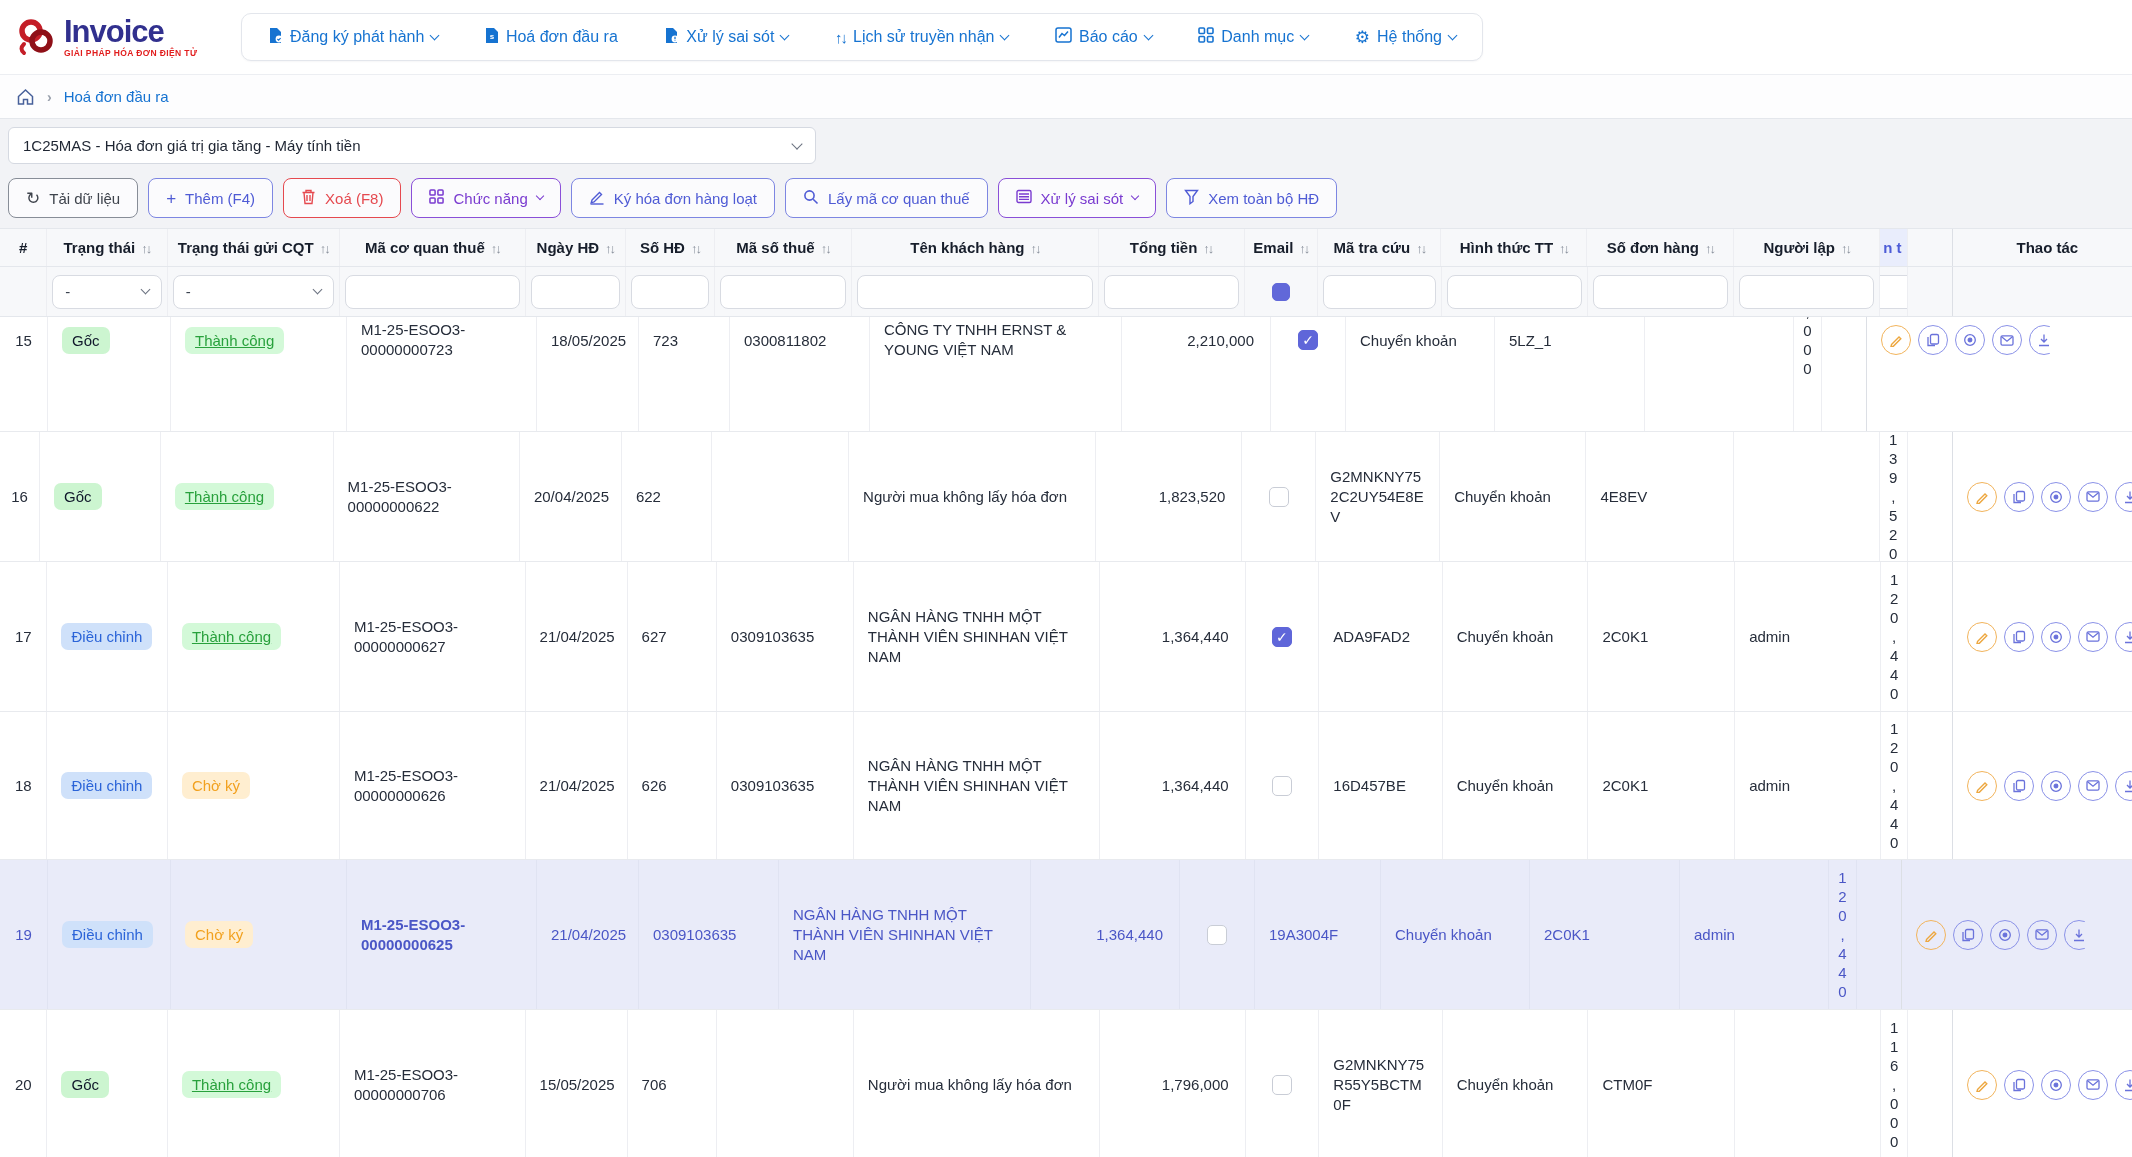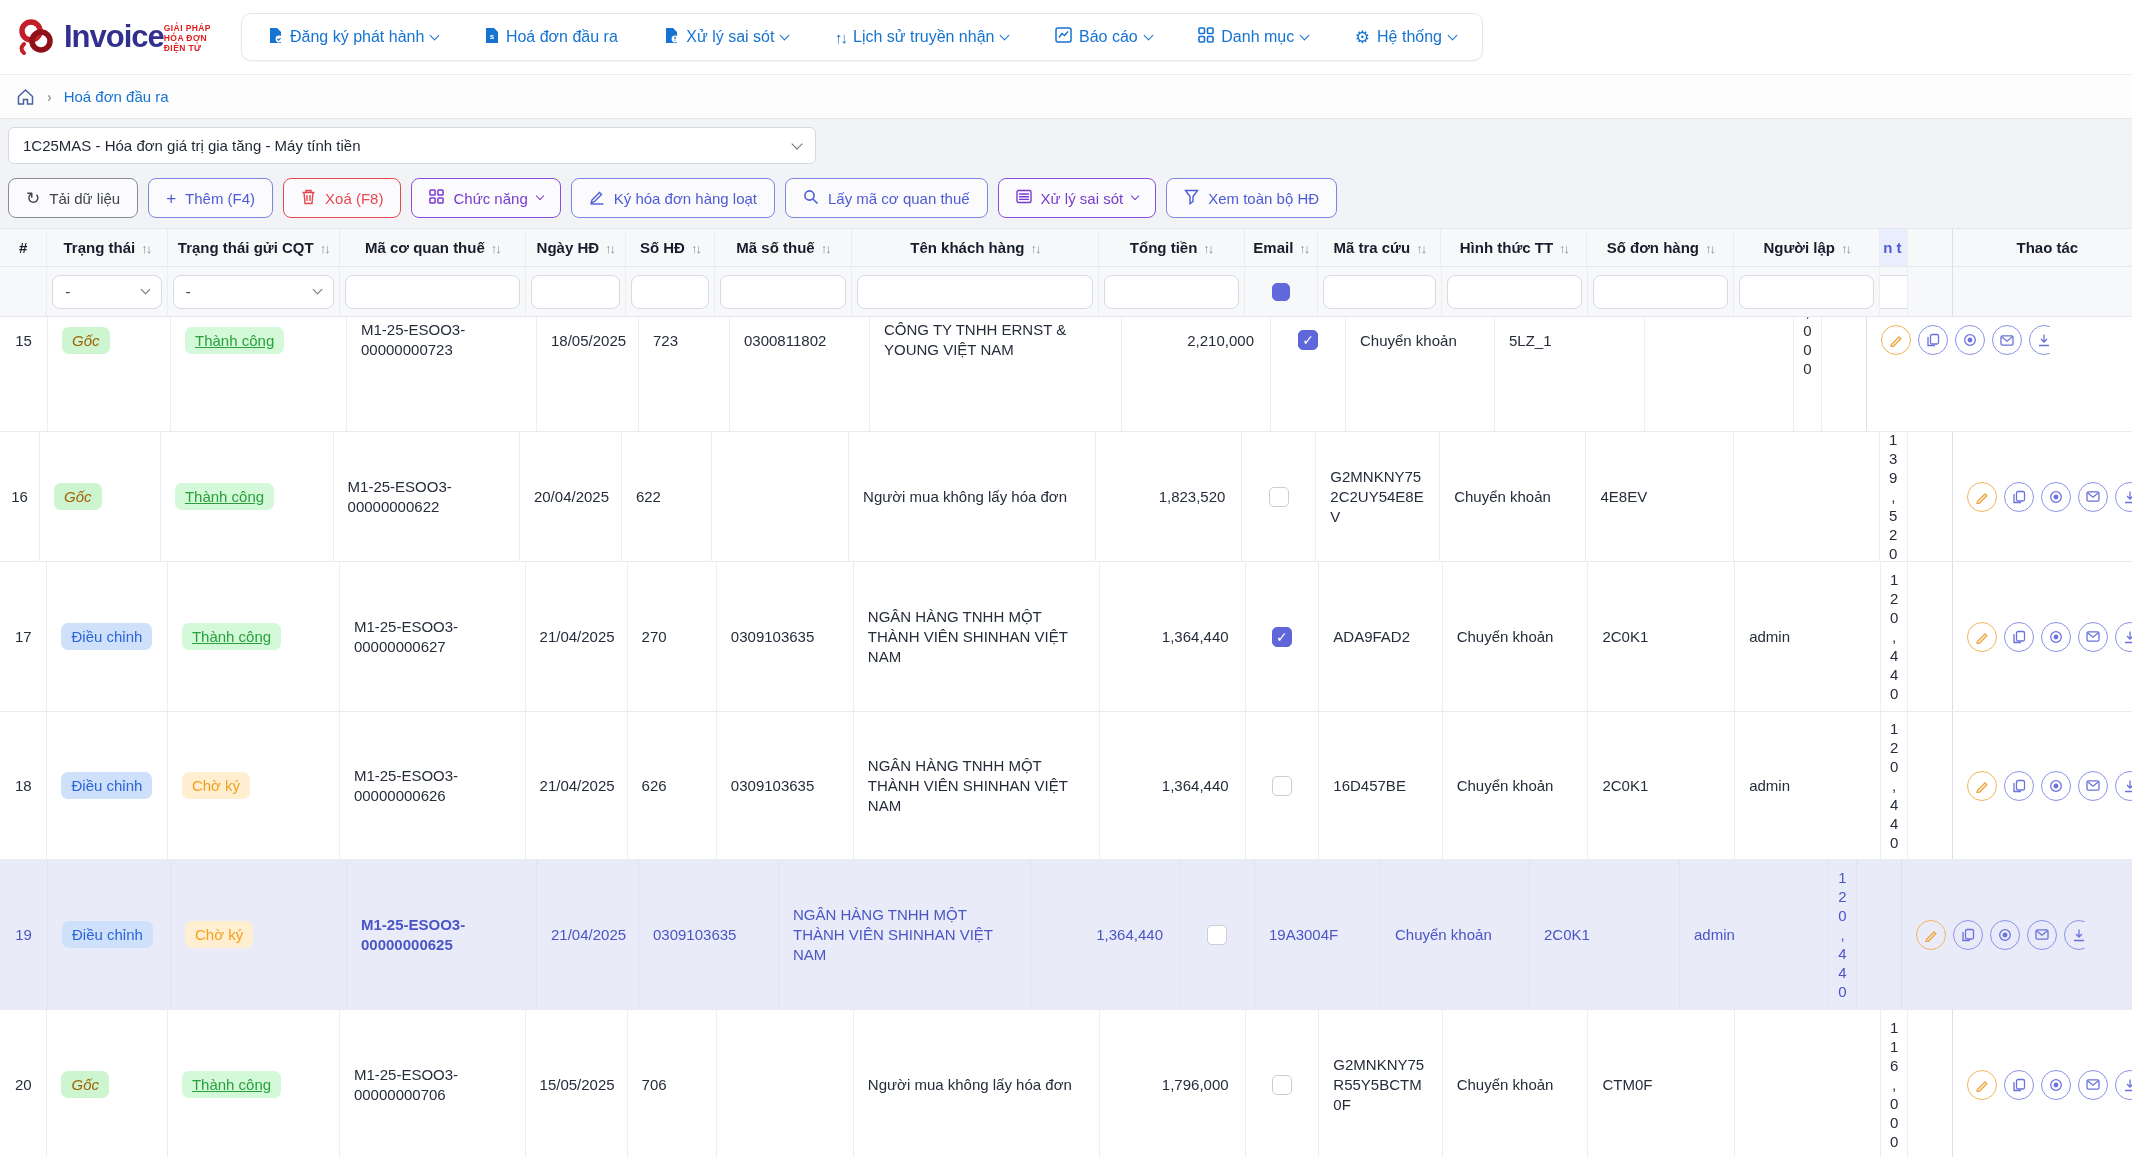--- a/index.html
+++ b/index.html
@@ -2,21 +2,21 @@
 <html><head>
 <meta charset="utf-8">
 <style>
   * { margin:0; padding:0; box-sizing:border-box; }
   html,body { width:2132px; height:1157px; overflow:hidden; background:#fff;
     font-family:"Liberation Sans","DejaVu Sans",sans-serif; font-size:15px; color:#262d3a; }
 
   
   .navbar { height:74px; background:#fff; display:flex; align-items:center; }
   .logo { display:flex; align-items:center; gap:6px; margin-left:14px; width:215px; }
-  .logo-text { display:flex; }
+  .logo-text { display:flex; flex-direction:column; }
   .logo-word { font-size:31px; font-weight:800; color:#31308e; letter-spacing:-1px; line-height:30px; }
   .logo-tag { font-size:8.5px; font-weight:700; color:#e11d1d; letter-spacing:.4px; margin-top:1px; }
   .mainnav { margin-left:12px; width:1242px; height:48px; border:1px solid #e3e6ec; border-radius:10px;
     display:flex; align-items:center; justify-content:space-between; padding:0 26px; background:#fff;
     box-shadow:0 1px 2px rgba(20,30,60,.04); }
   .nav-item { display:flex; align-items:center; gap:7px; color:#1673d1; font-size:16px; cursor:pointer; background:none; border:none; font-family:inherit; }
   .nav-item svg { flex:0 0 auto; }
   .chev { width:7px; height:7px; border-right:1.7px solid currentColor; border-bottom:1.7px solid currentColor;
     transform:rotate(45deg); margin-top:-4px; display:inline-block; }
   .updown { font-weight:700; letter-spacing:-2px; font-size:15px; }
@@ -69,21 +69,21 @@
   .brow.clip-top { height:115px; overflow:hidden; }
   .brow.clip-top > .cell { height:167px; position:relative; top:-52px; padding-bottom:17px; }
   .brow.hl { background:#e9ebf9; }
   .brow.hl .cell { color:#4a56c6; border-right-color:#e0e3f2; }
   .c-center { justify-content:center; }
   .c-right  { justify-content:flex-end; padding-right:16px; }
   .wrap { word-wrap:break-word; overflow-wrap:break-word; width:100%; line-height:20px; }
   .brk  { word-break:break-all; }
 
   .badge { padding:5px 10px; border-radius:7px; font-size:15px; white-space:nowrap; }
-  .b-goc     { background:#ccf5d0; color:#a16207;font-style:italic; }
+  .b-goc     { background:#ccf5d0; color:#0f172a; }
   .b-dc      { background:#cfe1fa; color:#2b64d8; }
   .b-success { background:#d3f9d8; color:#28a13c; text-decoration:underline; cursor:pointer; }
   .b-pending { background:#ffeed0; color:#f2a11f; cursor:pointer; }
 
   .cb { width:20px; height:20px; border-radius:5px; background:#fff; border:1.5px solid #c9cdd6; display:flex;
     align-items:center; justify-content:center; cursor:pointer; }
   .cb.checked { background:#5f66d9; border-color:#5f66d9; color:#fff; font-size:14px; font-weight:700; }
   .cb.checked::after { content:"✓"; }
   .cb.indet { background:#6168d9; border-color:#6168d9; width:18px; height:18px; }
 
@@ -533,21 +533,21 @@
     <div class="cell" style="width: 176px;">
           <span class="badge b-success">Thành công</span>
         </div>
     <div class="cell" style="width: 190px;">
           <span class="wrap">M1-25-ESOO3-00000000627</span>
         </div>
     <div class="cell" style="width: 102px;">
           <span>21/04/2025</span>
         </div>
     <div class="cell" style="width: 91px;">
-          <span>270</span>
+          <span>627</span>
         </div>
     <div class="cell" style="width: 140px;">
           <span>0309103635</span>
         </div>
     <div class="cell" style="width: 252px;">
           <span class="wrap">NGÂN HÀNG TNHH MỘT THÀNH VIÊN SHINHAN VIỆT NAM</span>
         </div>
     <div class="cell c-right" style="width: 149px;">
           <span>1,364,440</span>
         </div>

